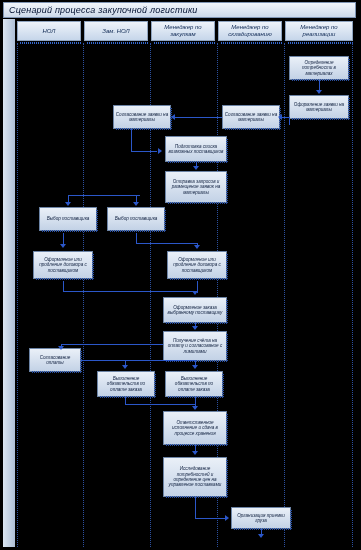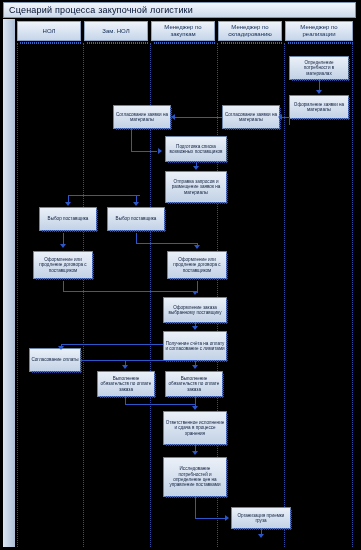--- a/index.html
+++ b/index.html
@@ -1,17 +1,17 @@
 <!DOCTYPE html>
 <html><head>
 <meta charset="utf-8">
 <style>
   html,body{margin:0;padding:0;background:#000;}
   body{width:361px;height:550px;overflow:hidden;font-family:"Liberation Sans","DejaVu Sans",sans-serif;}
-  #canvas{position:relative;width:361px;height:550px;background:#000;}
+  #canvas{position:relative;width:361px;height:550px;background:#000;font-style:italic;}
 
   
   .titlebar{position:absolute;left:3px;top:2px;width:353px;height:16px;
     background:linear-gradient(#f2f6fb,#ccd9ea);border:1px solid #7f95b4;
     box-sizing:border-box;}
   .titlebar .t{position:absolute;left:5px;top:2px;font-size:9px;color:#001030;
     letter-spacing:0.2px;white-space:nowrap;}
 
   
   .lanearea{position:absolute;left:3px;top:19px;width:353px;height:528px;

